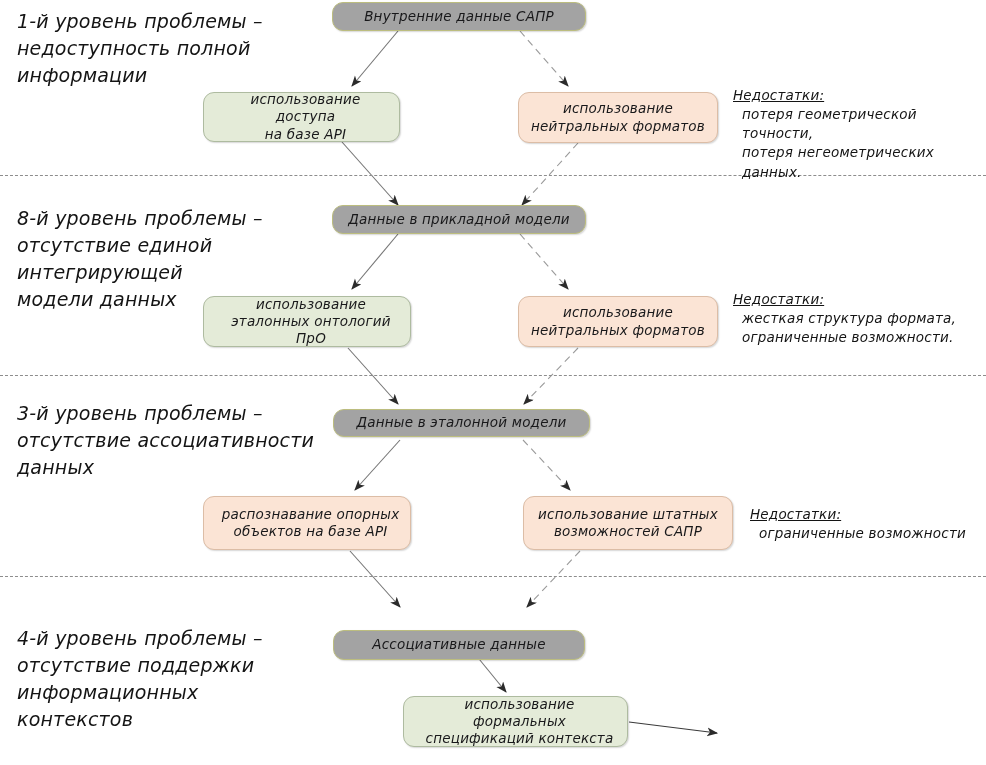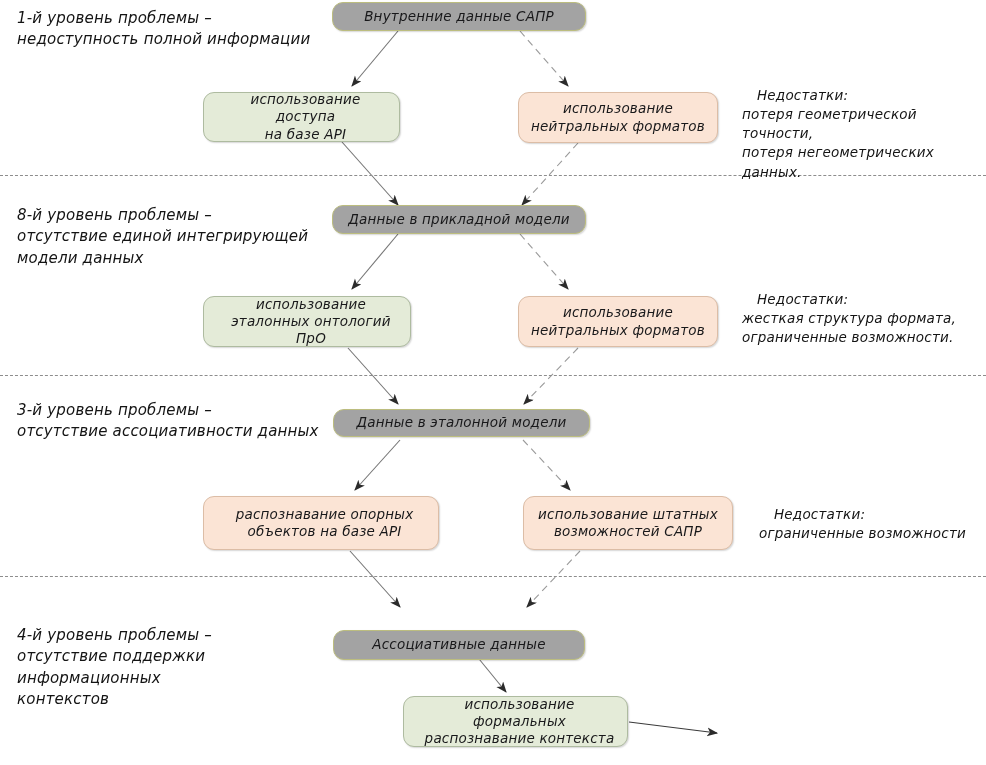--- a/index.html
+++ b/index.html
@@ -56,39 +56,39 @@
     border-color: #aebba0;
     padding-left: 16px;
   }
   .node.peach {
     background: #fbe4d5;
     border-color: #dcbda6;
   }
   .level-label {
     position: absolute;
     font-style: italic;
-    font-size: 15px;
+    font-size: 19px;
     line-height: 1.42;
     letter-spacing: 0.2px;
     color: #141414;
     white-space: pre-line;
     font-family: "DejaVu Sans", sans-serif;
   }
   .drawback {
     position: absolute;
     font-style: italic;
     font-size: 13.5px;
     line-height: 1.42;
     letter-spacing: 0.2px;
     color: #141414;
     font-family: "DejaVu Sans", sans-serif;
   }
   .drawback .dw-title {
     display: block;
-    margin-left: 24px;
+    text-decoration: underline;
   }
   .drawback .dw-body {
     display: block;
     padding-left: 9px;
     white-space: pre-line;
   }
   .separator {
     position: absolute;
     left: 0;
     width: 986px;
@@ -168,34 +168,34 @@
     <span class="dw-title">Недостатки:</span>
     <span class="dw-body">жесткая структура формата,
 ограниченные возможности.</span>
   </div>
 
   <div class="level-label" style="left:17px; top:400px; width:310px;">3-й уровень проблемы –
 отсутствие ассоциативности данных</div>
 
   <div class="node yellow" style="left:333px; top:409px; width:257px; height:28px;">Данные в эталонной модели</div>
 
-  <div class="node peach" style="left:203px; top:496px; width:236px; height:54px;padding-left:15px;">распознавание опорных
+  <div class="node peach" style="left:203px; top:496px; width:208px; height:54px;padding-left:15px;">распознавание опорных
 объектов на базе API</div>
 
   <div class="node peach" style="left:523px; top:496px; width:210px; height:54px;">использование штатных
 возможностей САПР</div>
 
   <div class="drawback" style="left:750px; top:505px; width:236px;">
     <span class="dw-title">Недостатки:</span>
     <span class="dw-body">ограниченные возможности</span>
   </div>
 
   <div class="level-label" style="left:17px; top:625px; width:320px;">4-й уровень проблемы –
 отсутствие поддержки информационных
 контекстов</div>
 
   <div class="node yellow" style="left:333px; top:630px; width:252px; height:30px;">Ассоциативные данные</div>
 
   <div class="node green" style="left:403px; top:696px; width:225px; height:51px;">использование формальных
-распознавание контекста</div>
+спецификаций контекста</div>
 
 
 </div>
 
 </body></html>

